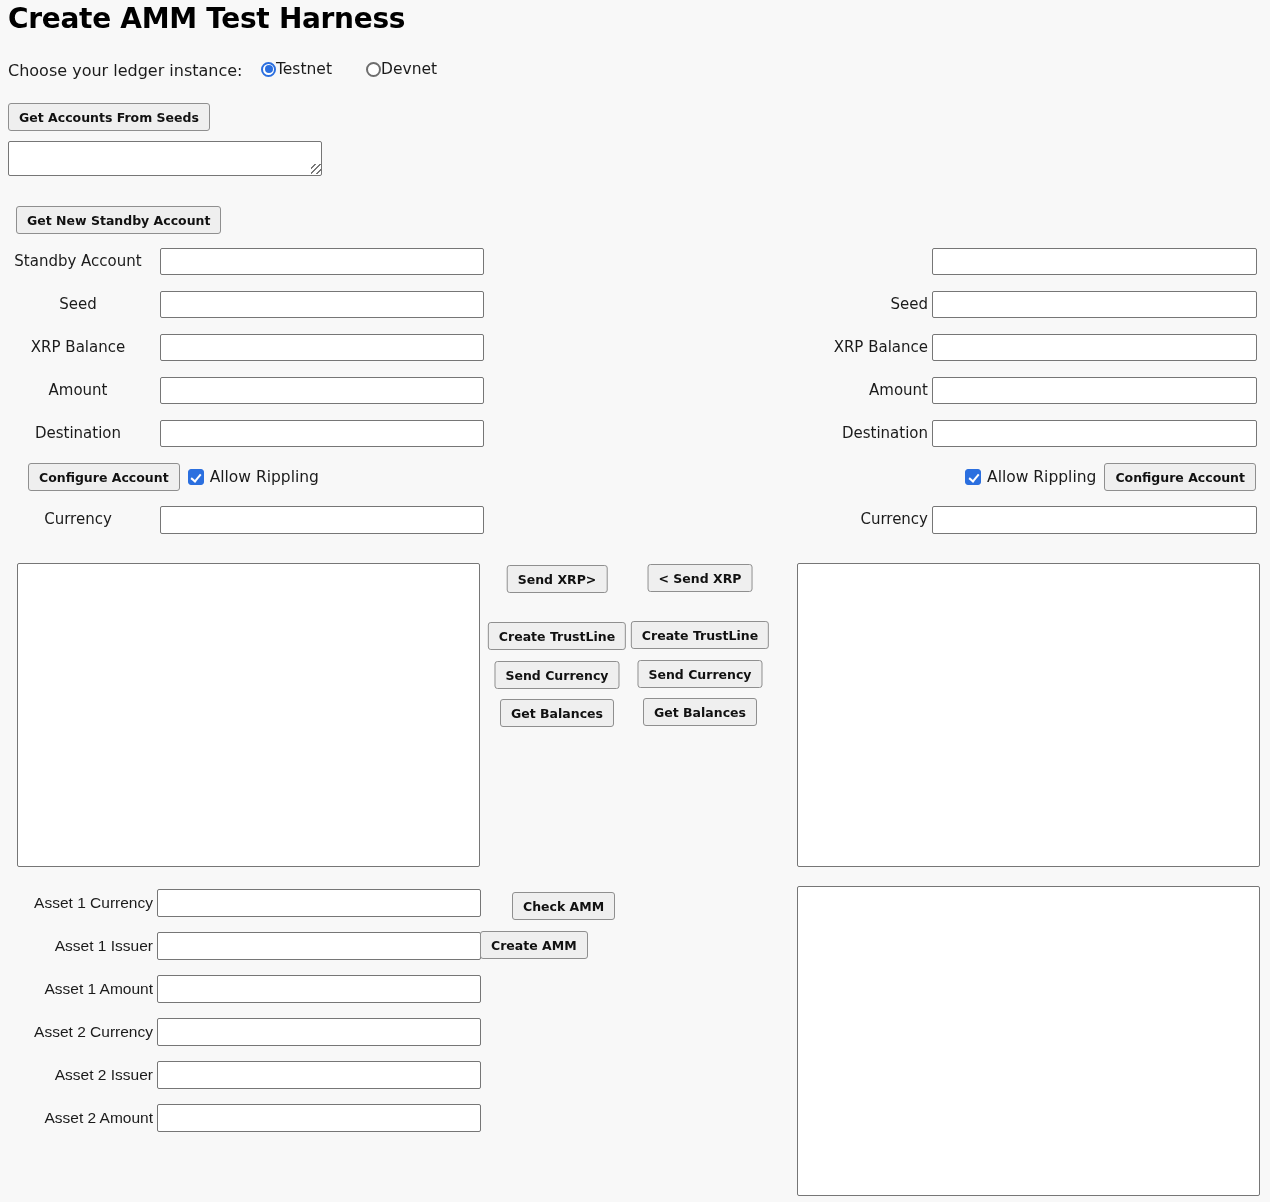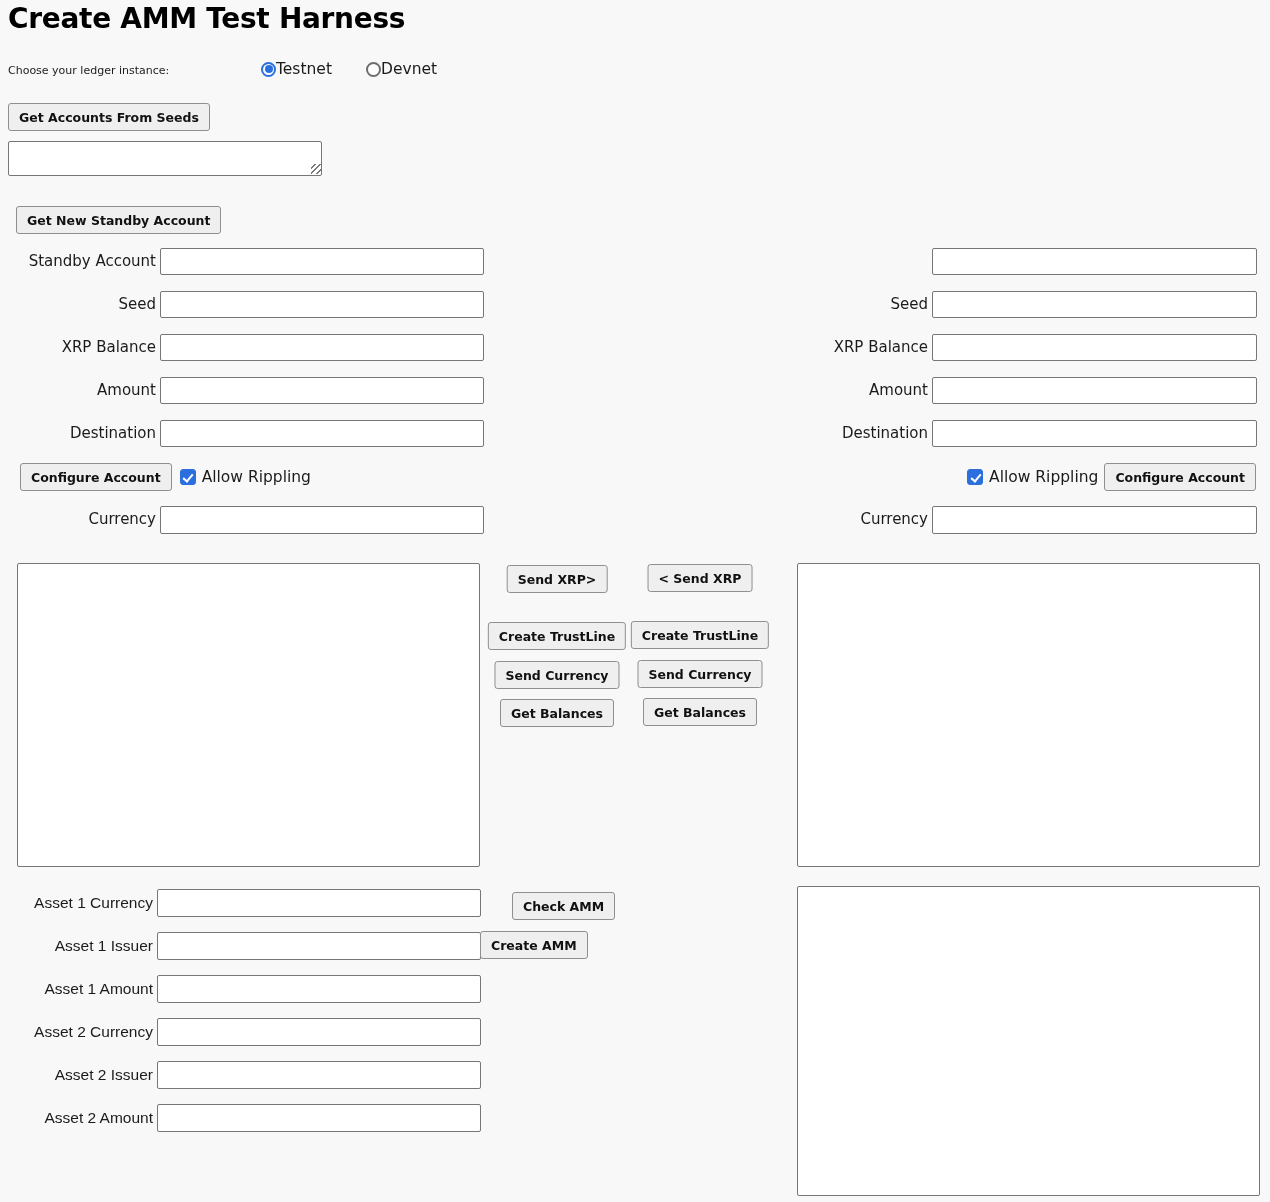--- a/index.html
+++ b/index.html
@@ -4,34 +4,34 @@
 <style>
   html,body{margin:0;padding:0;background:#f8f8f8;}
   body{font-family:"DejaVu Sans","Liberation Sans",sans-serif;color:#1b1b1b;}
   .canvas{position:relative;width:1270px;height:1202px;background:#f8f8f8;overflow:hidden;}
 
   .title{position:absolute;left:8px;top:2px;margin:0;font-size:28px;line-height:34px;
          font-weight:700;color:#000;letter-spacing:-0.3px;white-space:nowrap;}
 
   .flabel{position:absolute;font-size:15px;line-height:19px;color:#1b1b1b;
           text-align:right;white-space:nowrap;}
-  .flabel.l{left:0;width:156px;}
+  .flabel.l{left:0;width:156px;text-align:center;}
   .flabel.r{left:600px;width:328px;}
   .flabel.a{left:0;width:153px;font-family:"Liberation Sans",sans-serif;font-size:15.5px;}
 
   .inp{position:absolute;height:27px;background:#fff;border:1px solid #767676;
        border-radius:2px;box-sizing:border-box;font:14px "DejaVu Sans",sans-serif;
        padding:0 6px;outline:none;}
 
   .btn{position:absolute;height:28px;display:inline-flex;align-items:center;justify-content:center;
        padding:0 10px;background:#efefef;border:1px solid #8f8f8f;border-radius:3px;
        font-family:inherit;font-size:12.5px;font-weight:700;color:#111;white-space:nowrap;
        box-sizing:border-box;cursor:pointer;}
   .btn.center{transform:translateX(-50%);}
-  .btn.inline{position:static;}
+  .btn.inline{position:static;margin-left:8px;}
 
   .ta,.bigbox{position:absolute;background:#fff;border:1px solid #767676;border-radius:2px;
        resize:none;box-sizing:border-box;font:13px "DejaVu Sans",sans-serif;
        padding:3px 5px;outline:none;}
 
   .handle{position:absolute;width:10px;height:10px;pointer-events:auto;
        background:repeating-linear-gradient(135deg,transparent 0 2.5px,#777 2.5px 3.8px);}
 
   .radio-opt{position:absolute;display:inline-flex;align-items:center;gap:0;
        font-size:15.5px;line-height:18px;cursor:pointer;}
@@ -51,21 +51,21 @@
   .cfg-label{font-size:15.5px;white-space:nowrap;}
   .gap8{margin-left:8px;} .gap6{margin-left:6px;}
 </style>
 </head>
 <body>
 
 <div class="canvas">
 
   <h1 class="title">Create AMM Test Harness</h1>
 
-  <span class="flabel" style="left:8px;top:61px;text-align:left;width:auto;font-size:11px">Choose your ledger instance:</span>
+  <span class="flabel" style="left:8px;top:61px;text-align:left;width:auto;font-size:16px">Choose your ledger instance:</span>
   <label class="radio-opt" style="left:261px;top:60px">
     <span class="radio on"></span>
     <span>Testnet</span>
   </label>
   <label class="radio-opt" style="left:366px;top:60px">
     <span class="radio"></span>
     <span>Devnet</span>
   </label>
 
   <button class="btn" style="left:8px;top:103px">Get Accounts From Seeds</button>

